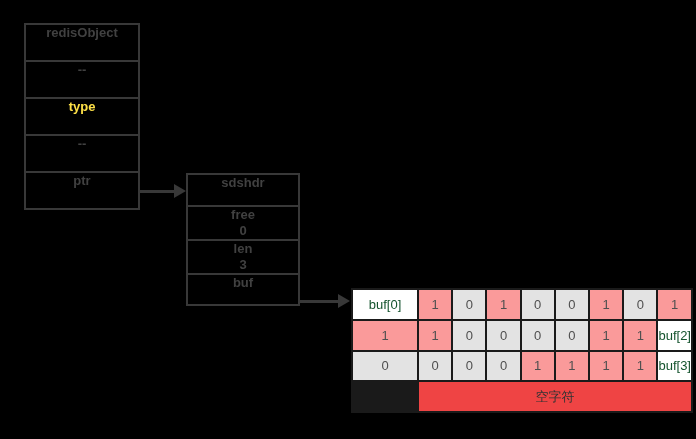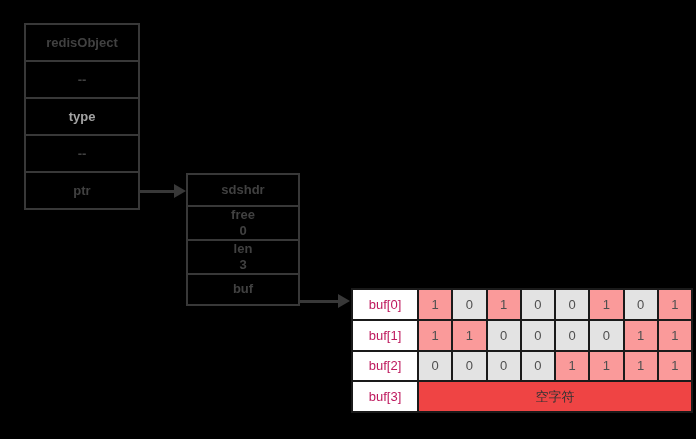--- a/index.html
+++ b/index.html
@@ -14,25 +14,25 @@
   .struct-box {
     position: absolute;
     border: 2px solid #383838;
     display: flex; flex-direction: column;
     color: #414141; font-weight: bold; font-size: 13px;
   }
   .struct-row {
     flex: 1;
     border-bottom: 2px solid #383838;
     display: flex; flex-direction: column;
-    align-items: center; justify-content: center;
+    align-items: center; 
     line-height: 16px; text-align: center;
   }
   .struct-row:last-child { border-bottom: none; }
-  .red-text { color: #a3a3a3; }
+  .red-text { color: #fde047; }
 
   .box-redis { left: 24px; top: 23px; width: 116px; height: 187px; }
   .box-sdshdr { left: 186px; top: 173px; width: 114px; height: 133px; }
 
   
   .arrow-line { position: absolute; height: 3px; background: #383838; }
   .arrow-head {
     position: absolute; width: 0; height: 0;
     border-top: 7px solid transparent;
     border-bottom: 7px solid transparent;
@@ -47,21 +47,21 @@
   .buffer-table {
     position: absolute; left: 351px; top: 288px; width: 342px; height: 125px;
     display: grid;
     grid-template-columns: 64px repeat(8, 1fr);
     grid-template-rows: repeat(4, 1fr);
     gap: 2px;
     background: #1a1a1a; border: 2px solid #1a1a1a;
     font-size: 13px;
   }
   .label-cell {
-    background: #ffffff; color: #be185d;
+    background: #ffffff; color: #14532d;
     display: flex; align-items: center; justify-content: center;
   }
   .bit-cell {
     display: flex; align-items: center; justify-content: center;
     color: #4f4f4f;
   }
   .bit-1 { background: #fa9a9a; }
   .bit-0 { background: #e3e3e3; }
   .span-cell {
     grid-column: 2 / 10;
@@ -120,21 +120,20 @@
     <div class="label-cell">buf[0]</div>
     <div class="bit-cell bit-1">1</div>
     <div class="bit-cell bit-0">0</div>
     <div class="bit-cell bit-1">1</div>
     <div class="bit-cell bit-0">0</div>
     <div class="bit-cell bit-0">0</div>
     <div class="bit-cell bit-1">1</div>
     <div class="bit-cell bit-0">0</div>
     <div class="bit-cell bit-1">1</div>
 
-    <div class="label-cell">buf[1]</div>
     <div class="bit-cell bit-1">1</div>
     <div class="bit-cell bit-1">1</div>
     <div class="bit-cell bit-0">0</div>
     <div class="bit-cell bit-0">0</div>
     <div class="bit-cell bit-0">0</div>
     <div class="bit-cell bit-0">0</div>
     <div class="bit-cell bit-1">1</div>
     <div class="bit-cell bit-1">1</div>
 
     <div class="label-cell">buf[2]</div>

